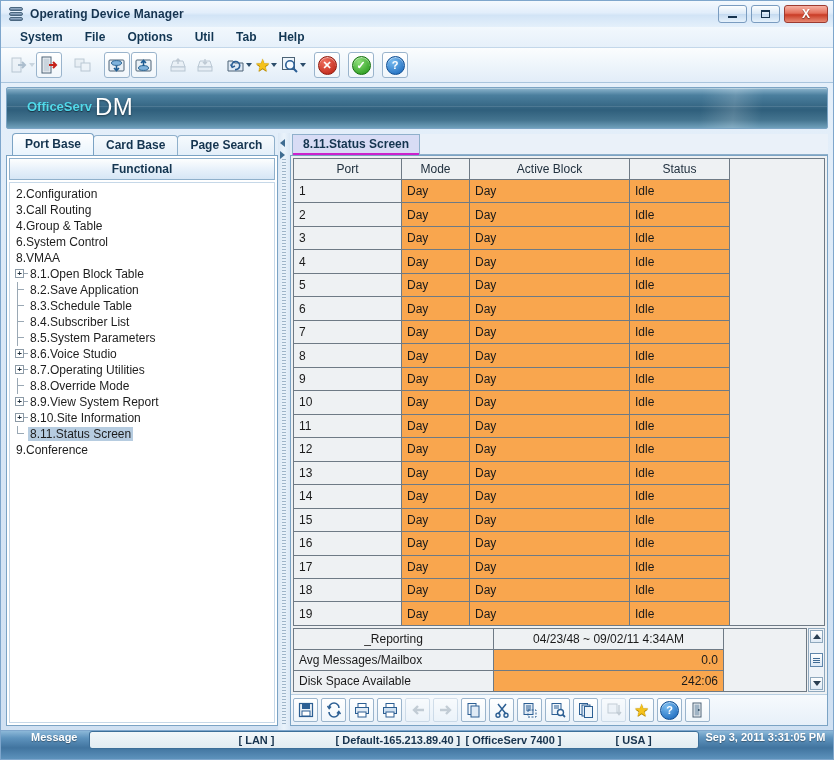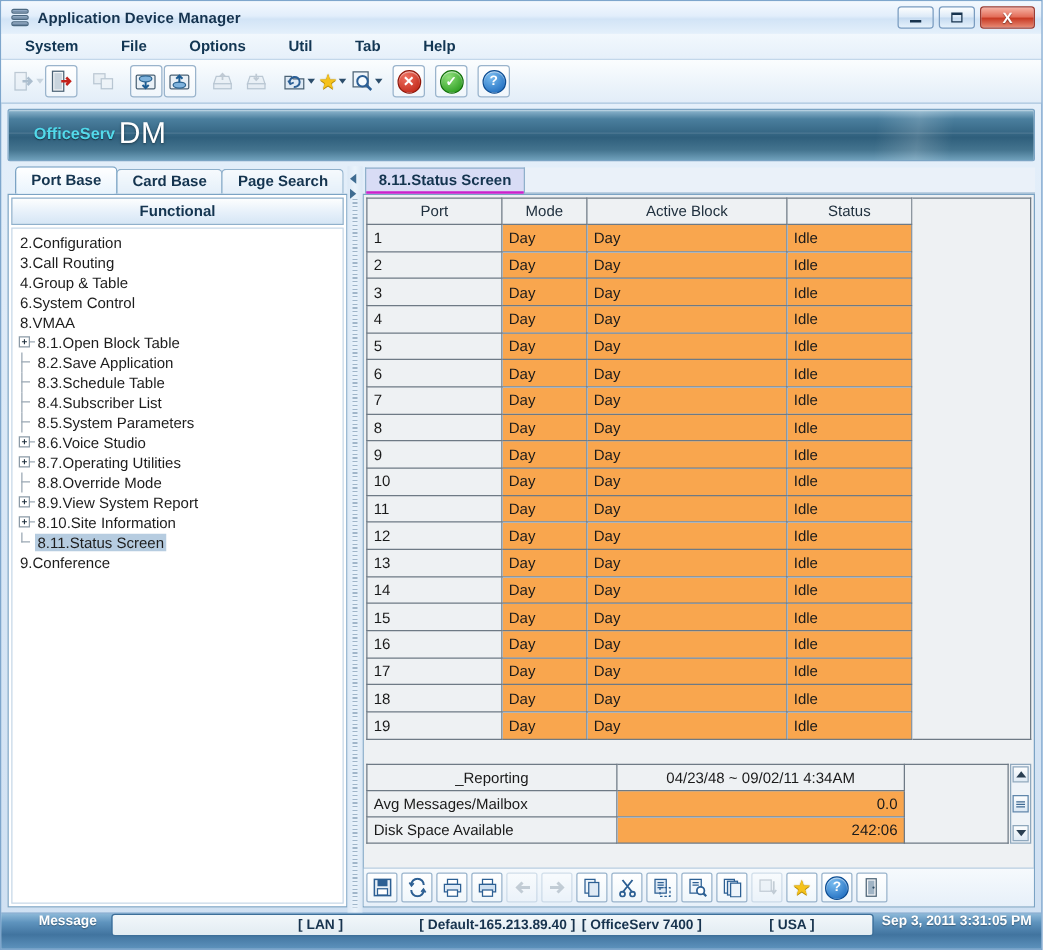--- a/index.html
+++ b/index.html
@@ -50,21 +50,21 @@
     border:1px solid #9c3b31;
     background:linear-gradient(180deg,#f6b2a4 0%,#e4705c 45%,#c93c26 55%,#e88a74 100%);
   }
   .winbtn .glyph{font-size:10px;color:#17334e;line-height:1;font-weight:bold;}
   .winbtn.close .glyph{color:#fff;font-size:12px;text-shadow:0 1px 1px rgba(0,0,0,.45);}
   .minglyph{width:9px;height:2px;background:#17334e;margin-top:6px;}
   .maxglyph{width:9px;height:8px;border:1px solid #17334e;border-top-width:2px;box-sizing:border-box;}
   
   .menubar{
     height:20px;flex:0 0 20px;display:flex;align-items:center;
-    padding-left:10px;gap:16px;
+    padding-left:10px;gap:4px;
     background:linear-gradient(180deg,#f2f8fd 0%,#e6f0fa 100%);
     border-bottom:1px solid #c3d7ea;
   }
   .menuitem{
     font-size:12px;font-weight:bold;color:#123653;padding:2px 9px;cursor:default;
   }
   
   .toolbar{
     height:34px;flex:0 0 34px;display:flex;align-items:center;
     padding-left:8px;
@@ -210,21 +210,20 @@
     content:"";position:absolute;left:0;right:0;bottom:0;height:2px;background:#cc22cc;
   }
   .rtabrest{
     flex:1 1 auto;border-bottom:1px solid #8fb0cb;height:21px;box-sizing:border-box;
     background:#eaf1f9;
   }
   .rbox{
     flex:1 1 auto;min-height:0;display:flex;flex-direction:column;
     border:1px solid #7ba3c4;background:#eef1f3;box-sizing:border-box;
     margin-bottom:4px;
-    gap:17px;
   }
   
   .gridwrap{
     flex:1 1 auto;min-height:0;overflow:hidden;padding:2px;box-sizing:border-box;
     display:flex;
   }
   table.grid{border-collapse:collapse;table-layout:fixed;background:#eef1f3;}
   table.grid th,table.grid td{
     border:1px solid #6e7a85;height:21px;box-sizing:border-box;
     font-size:12px;font-weight:normal;padding:0 5px;color:#1a1a1a;
@@ -317,21 +316,21 @@
 <body>
 
 <div class="window">
 
   <div class="titlebar">
     <div class="appicon">
       <div class="s1"></div>
         <div class="s2"></div>
         <div class="s3"></div>
     </div>
-    <div class="title">Application Device Manager</div>
+    <div class="title">Operating Device Manager</div>
     <div class="winbtns">
       <div class="winbtn">
         <div class="minglyph"></div>
       </div>
       <div class="winbtn">
         <div class="maxglyph"></div>
       </div>
       <div class="winbtn close">
         <span class="glyph">X</span>
       </div>

